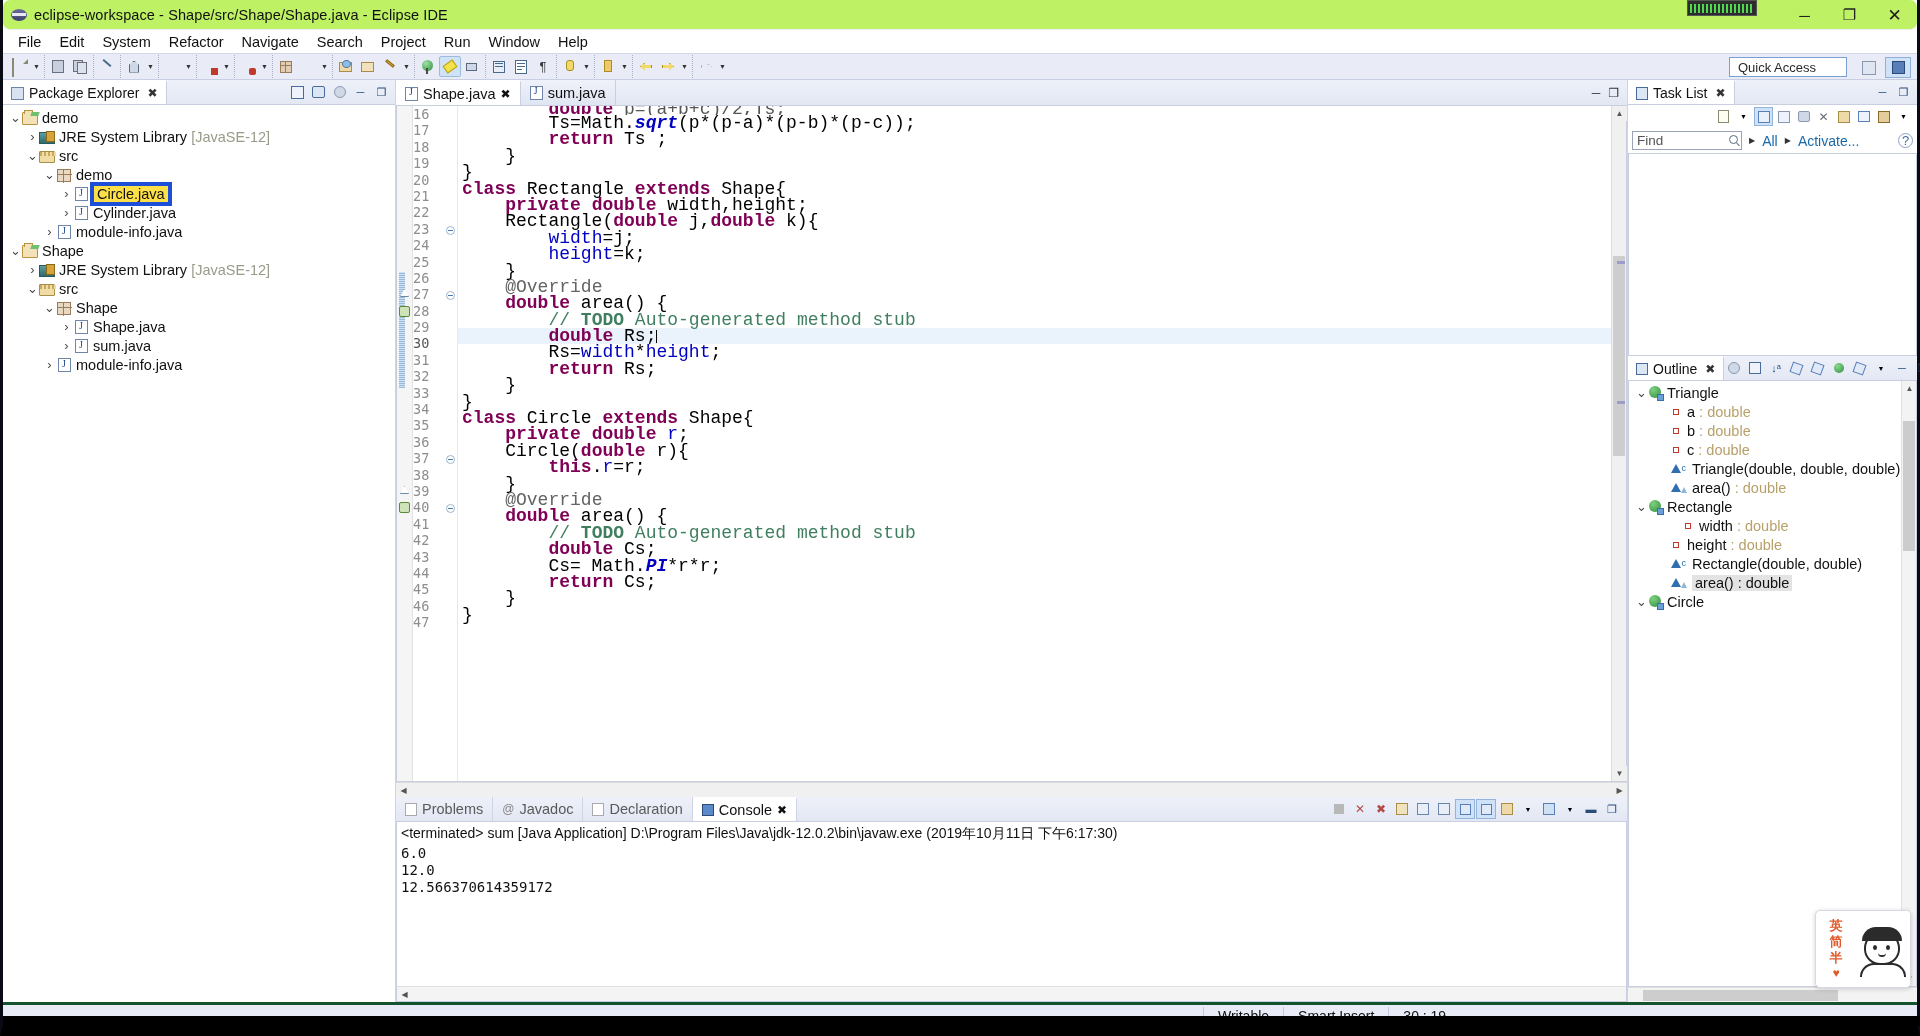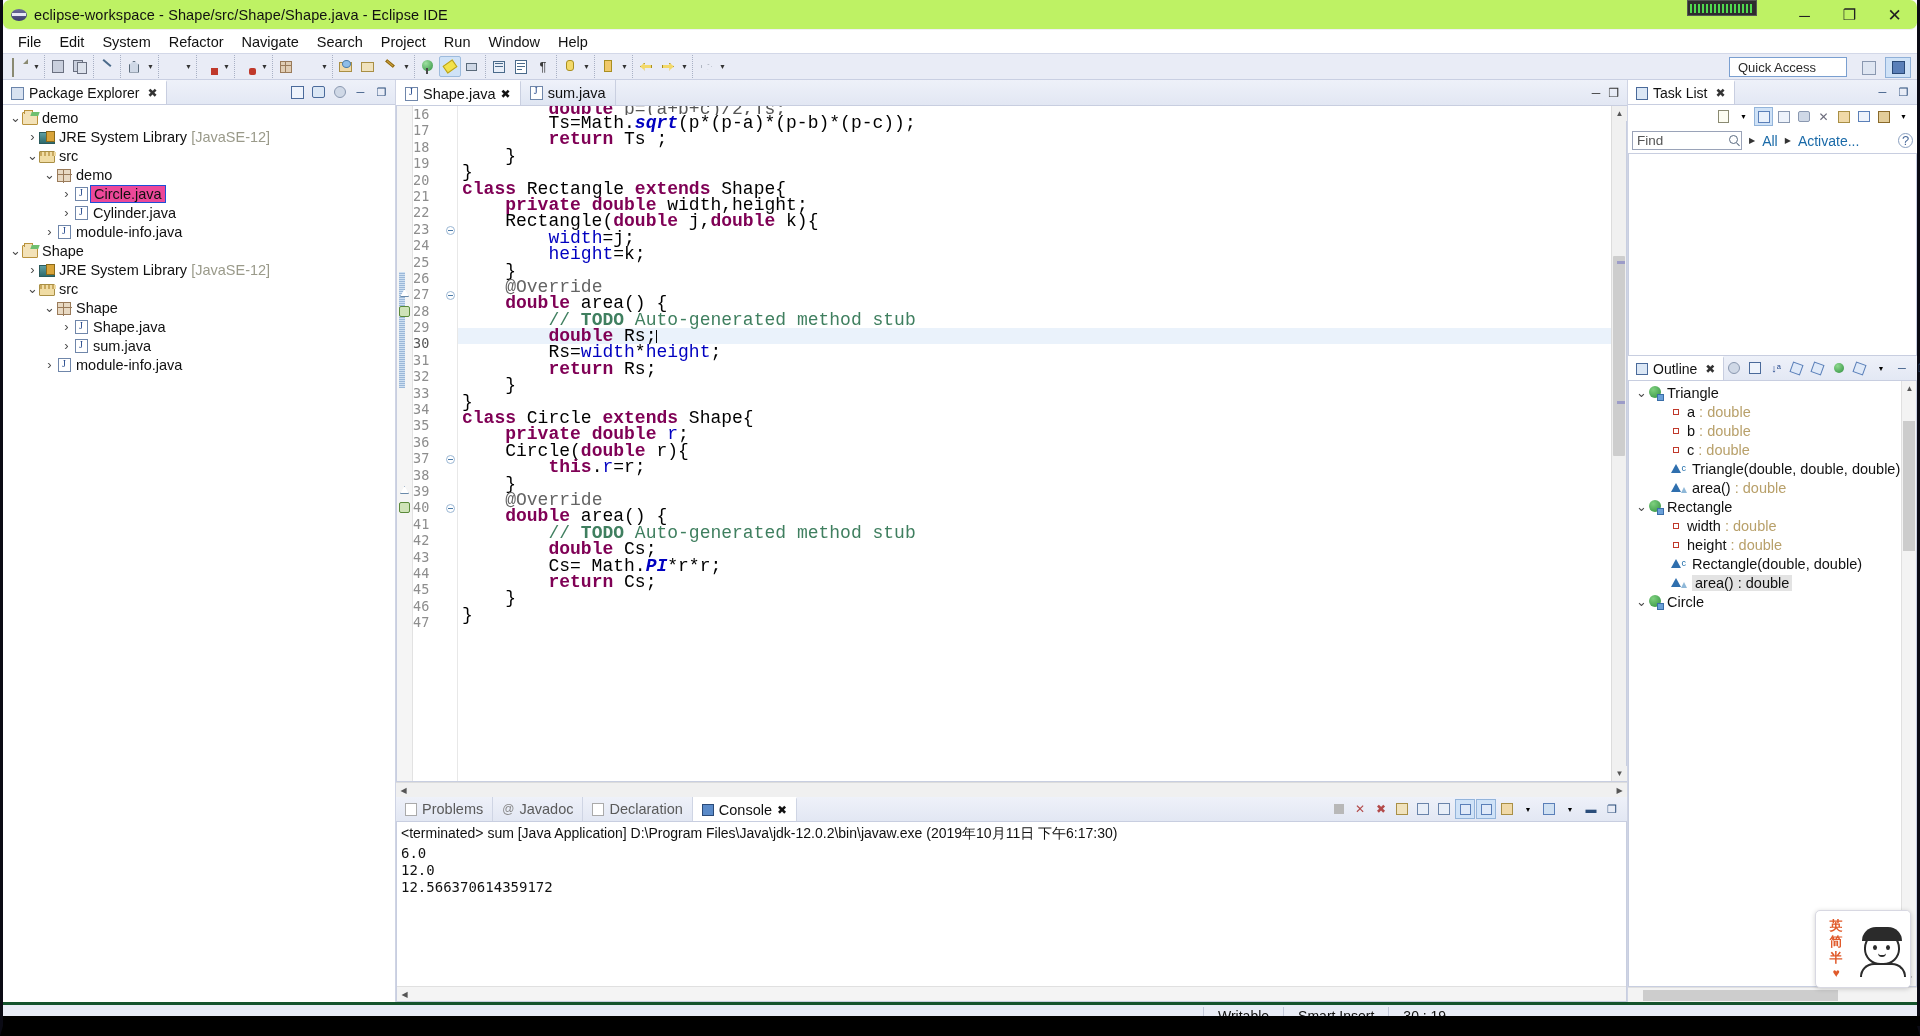--- a/index.html
+++ b/index.html
@@ -87,21 +87,21 @@
   .vt-icons { margin-left:auto; display:flex; align-items:center; gap:2px; padding-right:4px; }
   .vt-icons span { width:19px; height:19px; display:flex; align-items:center; justify-content:center; }
   .mini { font-size:11px; color:#2a4d7a; }
 
   .tree { flex:1; overflow:hidden; padding-top:3px; font-size:14.5px; background:#fff; }
   .trow { height:19px; display:flex; align-items:center; white-space:nowrap; }
   .twist { width:13px; text-align:center; font-size:9px; color:#4a4a4a; flex:0 0 13px; }
   .ticon { width:17px; height:16px; flex:0 0 17px; position:relative; margin-right:3px; }
   .tlabel { color:#111; }
   .tlabel .dim { color:#9a9a8a;text-align:center; }
-  .tlabel.sel { background:#ec4899; border:1px solid #1d4ed8; padding:0 3px; margin-left:-3px;}
+  .tlabel.sel { background:#fde047; border:4px solid #1d4ed8; padding:0 3px; margin-left:-3px;}
 
   
   .i-proj { width:16px;height:13px;background:#f3e2b8;border:1px solid #b9923c;border-radius:1px;
             position:absolute;top:2px;left:0;}
   .i-proj:before{content:"";position:absolute;left:1px;top:-3px;width:7px;height:3px;
             background:#f3e2b8;border:1px solid #b9923c;border-bottom:none;}
   .i-proj:after{content:"";position:absolute;left:8px;top:-1px;width:8px;height:4px;
             background:#6fbf6f;transform:skewX(-20deg);}
   .i-jre { width:16px;height:12px;position:absolute;top:3px;left:0;
            background:linear-gradient(#5f9ea0,#2e6b6d);border:1px solid #2a5a5c;}
@@ -953,21 +953,21 @@
                 <span class="txt">area()<span class="typ"> : double</span></span>
               </div>
               <div class="olrow" style="padding-left: 6px;">
                 <span class="twist" style="font-size: 13px; line-height: 8px;">⌄</span>
                 <span class="i-class" style="margin-right: 4px;">
                   <span class="cc"></span>
                   <span class="cb"></span>
                 </span>
                 <span class="txt">Rectangle</span>
               </div>
-              <div class="olrow" style="padding-left: 26px; text-align: center;">
+              <div class="olrow" style="padding-left: 38px; text-align: center;">
                 <span class="twist"></span>
                 <span class="i-field" style="margin-right: 4px;">
                   <i></i>
                 </span>
                 <span class="txt">width<span class="typ"> : double</span></span>
               </div>
               <div class="olrow" style="padding-left: 26px;">
                 <span class="twist"></span>
                 <span class="i-field" style="margin-right: 4px;">
                   <i></i>

